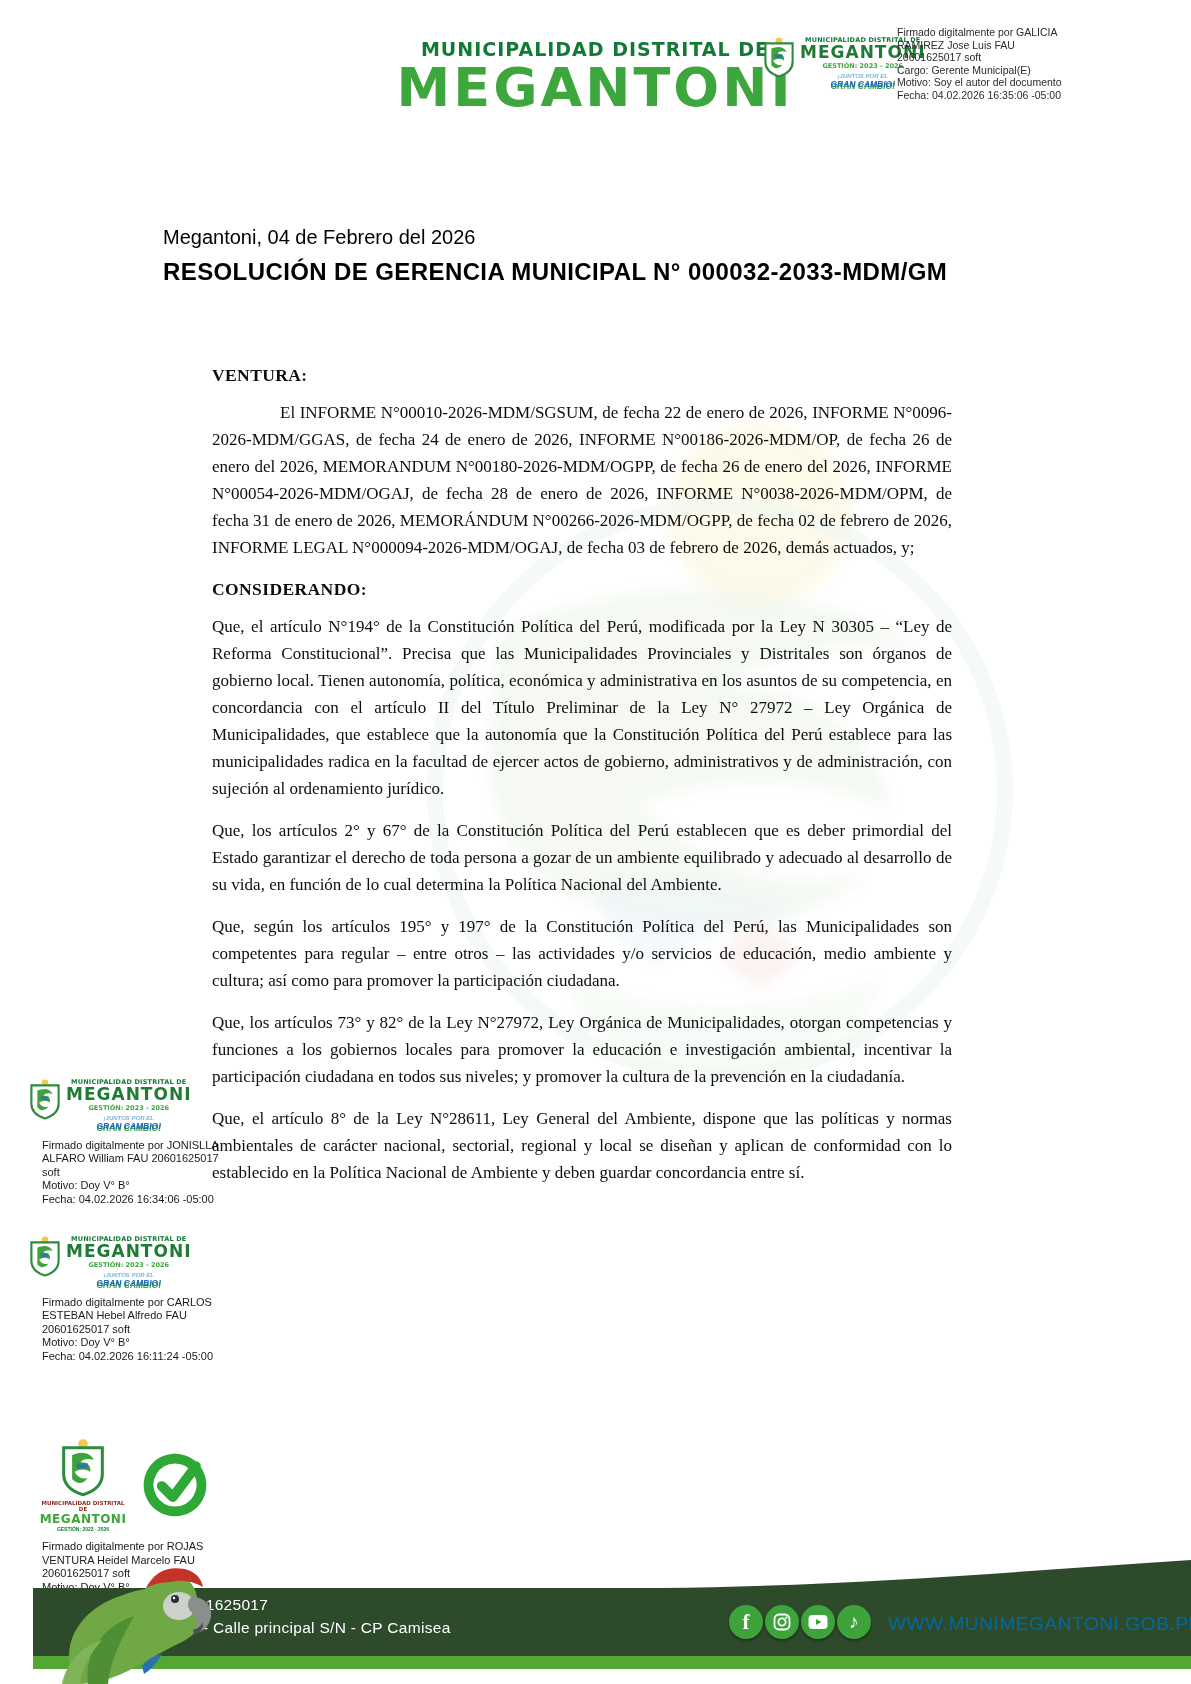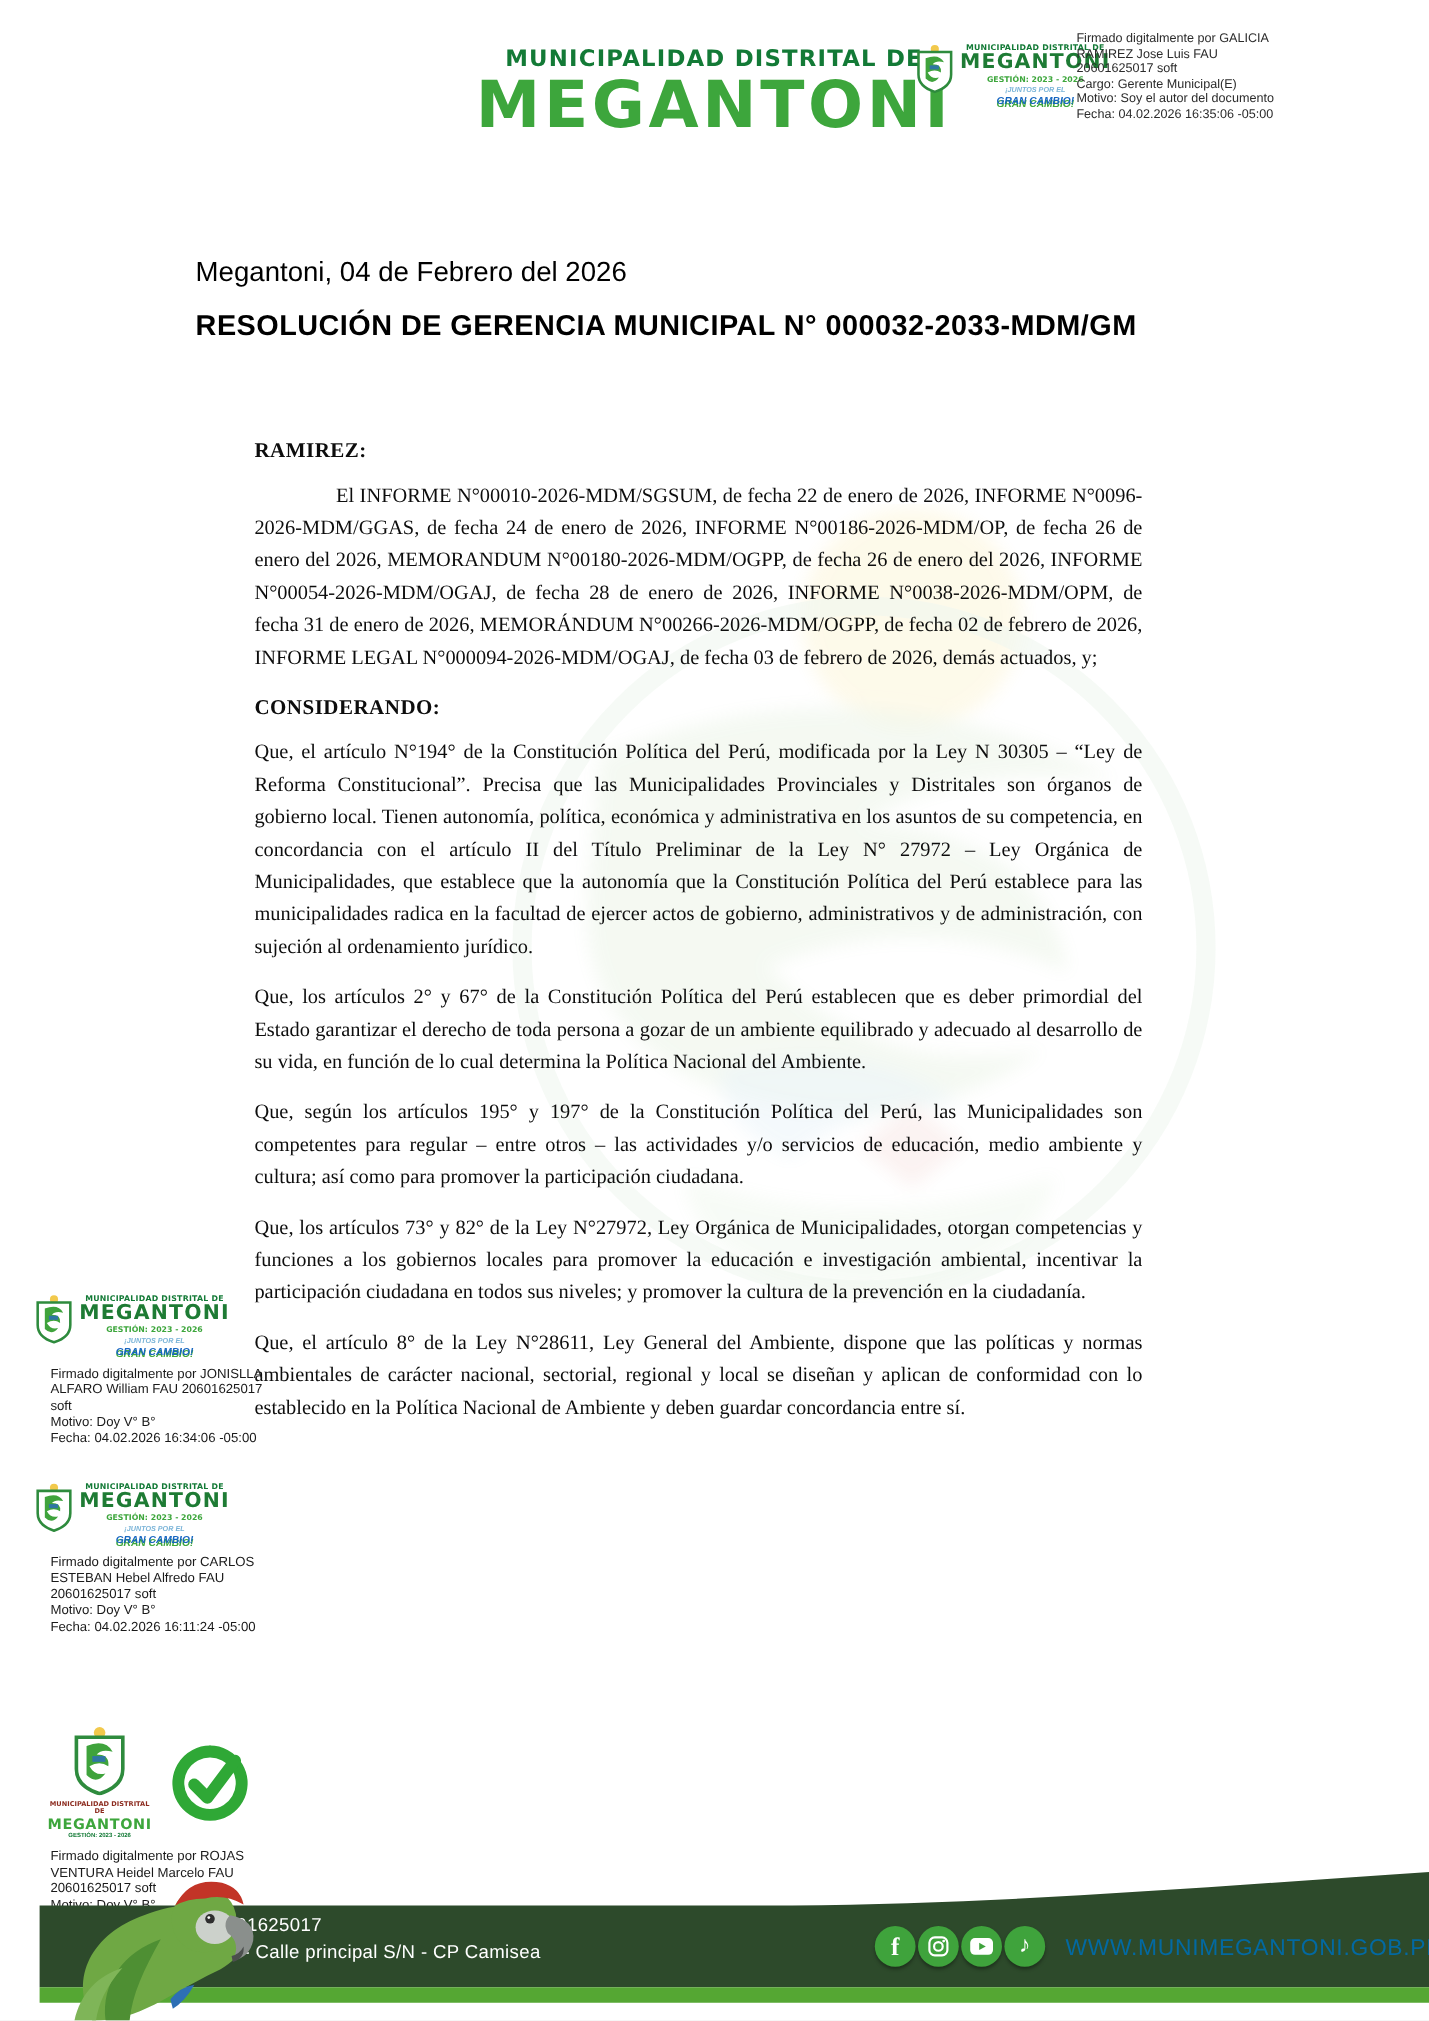--- a/index.html
+++ b/index.html
@@ -29,21 +29,21 @@
   .ml-name{font-size:17px;font-weight:800;color:#1e7b34;letter-spacing:1px;
     font-family:"DejaVu Sans",sans-serif;line-height:1;}
   .ml-gestion{font-size:6.5px;font-weight:700;color:#3da63c;margin-top:1px;
     font-family:"DejaVu Sans",sans-serif;}
   .ml-slogan{margin-top:3px;line-height:1.1;}
   .ml-slogan .sl1{display:block;font-size:6px;color:#7ab4d8;font-weight:700;font-style:italic;}
   .ml-slogan .sl2{display:block;font-size:8.5px;color:#1565c0;font-weight:800;font-style:italic;
     text-shadow:0 2px 0 #3da63c;}
 
   
-  .place-date{position:absolute;left:163px;top:213px;font-size:23px;color:#000;}
+  .place-date{position:absolute;left:163px;top:226px;font-size:20px;color:#000;}
   .res-title{position:absolute;left:163px;top:258px;font-size:24px;font-weight:700;
     letter-spacing:0.4px;color:#000;margin:0;}
   .doc-body{position:absolute;left:212px;top:362px;width:740px;
     font-family:"Liberation Serif",serif;font-size:17px;line-height:27px;
     text-align:justify;color:#0d0d0d;}
   .doc-heading{font-weight:700;font-size:17.5px;letter-spacing:0.4px;margin:0 0 10px 0;
     font-family:"Liberation Serif",serif;text-align:left;}
   .doc-body p{margin:0 0 15px 0;}
   .p-indent{text-indent:68px;}
   .gap-top{margin-top:6px;}
@@ -129,21 +129,21 @@
 RAMIREZ Jose Luis FAU
 20601625017 soft
 Cargo: Gerente Municipal(E)
 Motivo: Soy el autor del documento
 Fecha: 04.02.2026 16:35:06 -05:00</div>
 
   <div class="place-date">Megantoni, 04 de Febrero del 2026</div>
   <h1 class="res-title">RESOLUCIÓN DE GERENCIA MUNICIPAL N° 000032-2033-MDM/GM</h1>
 
   <div class="doc-body">
-    <div class="doc-heading">RAMIREZ:</div>
+    <div class="doc-heading">VENTURA:</div>
     <p class="p-indent">El INFORME N°00010-2026-MDM/SGSUM, de fecha 22 de enero de 2026, INFORME N°0096-2026-MDM/GGAS, de fecha 24 de enero de 2026, INFORME N°00186-2026-MDM/OP, de fecha 26 de enero del 2026, MEMORANDUM N°00180-2026-MDM/OGPP, de fecha 26 de enero del 2026, INFORME N°00054-2026-MDM/OGAJ, de fecha 28 de enero de 2026, INFORME N°0038-2026-MDM/OPM, de fecha 31 de enero de 2026, MEMORÁNDUM N°00266-2026-MDM/OGPP, de fecha 02 de febrero de 2026, INFORME LEGAL N°000094-2026-MDM/OGAJ, de fecha 03 de febrero de 2026, demás actuados, y;</p>
     <div class="doc-heading gap-top">CONSIDERANDO:</div>
     <p>Que, el artículo N°194° de la Constitución Política del Perú, modificada por la Ley N 30305 – “Ley de Reforma Constitucional”. Precisa que las Municipalidades Provinciales y Distritales son órganos de gobierno local. Tienen autonomía, política, económica y administrativa en los asuntos de su competencia, en concordancia con el artículo II del Título Preliminar de la Ley N° 27972 – Ley Orgánica de Municipalidades, que establece que la autonomía que la Constitución Política del Perú establece para las municipalidades radica en la facultad de ejercer actos de gobierno, administrativos y de administración, con sujeción al ordenamiento jurídico.</p>
     <p>Que, los artículos 2° y 67° de la Constitución Política del Perú establecen que es deber primordial del Estado garantizar el derecho de toda persona a gozar de un ambiente equilibrado y adecuado al desarrollo de su vida, en función de lo cual determina la Política Nacional del Ambiente.</p>
     <p>Que, según los artículos 195° y 197° de la Constitución Política del Perú, las Municipalidades son competentes para regular – entre otros – las actividades y/o servicios de educación, medio ambiente y cultura; así como para promover la participación ciudadana.</p>
     <p>Que, los artículos 73° y 82° de la Ley N°27972, Ley Orgánica de Municipalidades, otorgan competencias y funciones a los gobiernos locales para promover la educación e investigación ambiental, incentivar la participación ciudadana en todos sus niveles; y promover la cultura de la prevención en la ciudadanía.</p>
     <p>Que, el artículo 8° de la Ley N°28611, Ley General del Ambiente, dispone que las políticas y normas ambientales de carácter nacional, sectorial, regional y local se diseñan y aplican de conformidad con lo establecido en la Política Nacional de Ambiente y deben guardar concordancia entre sí.</p>
   </div>
 
   <div class="stamp stamp-1">

